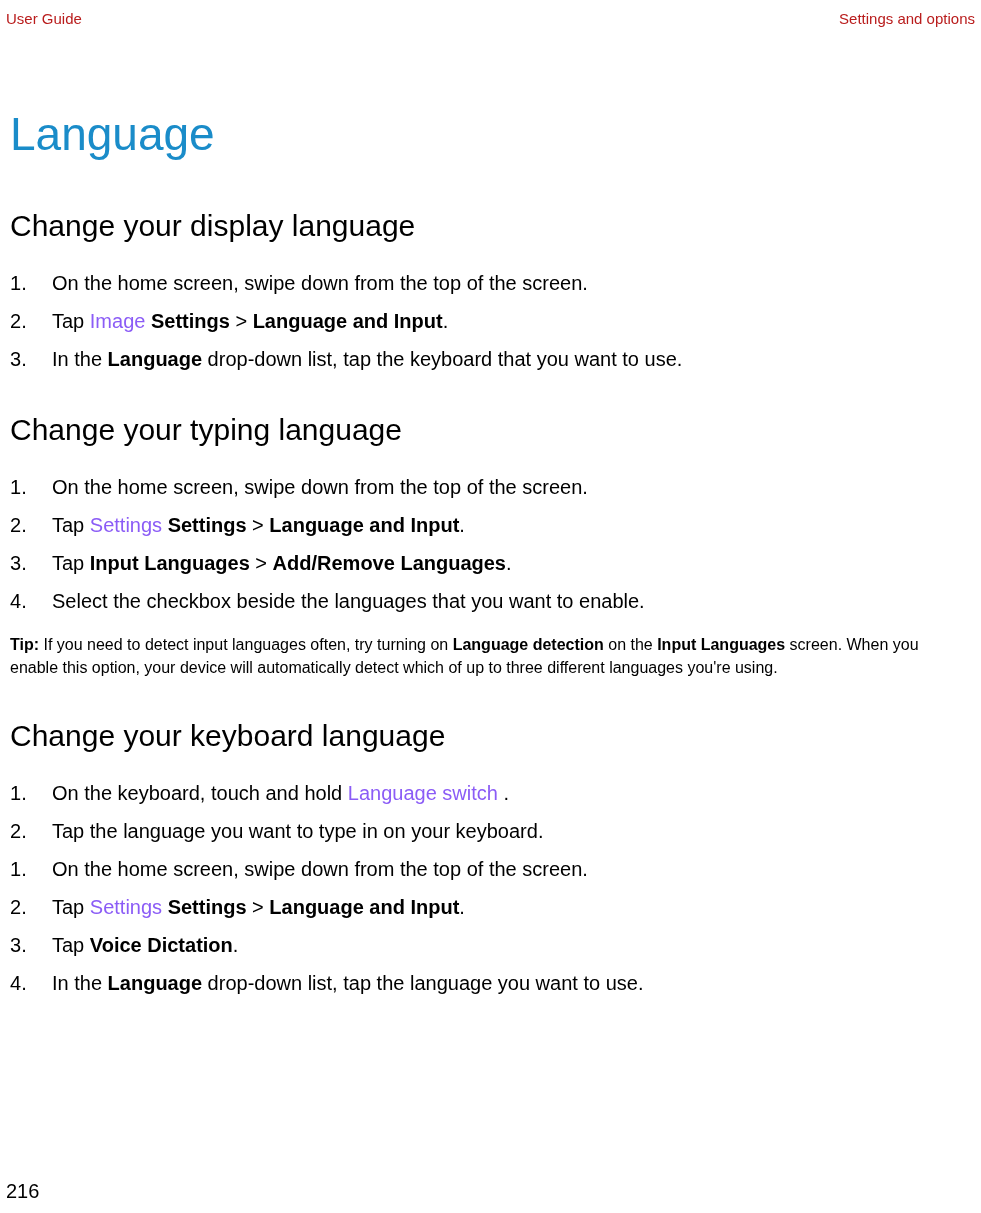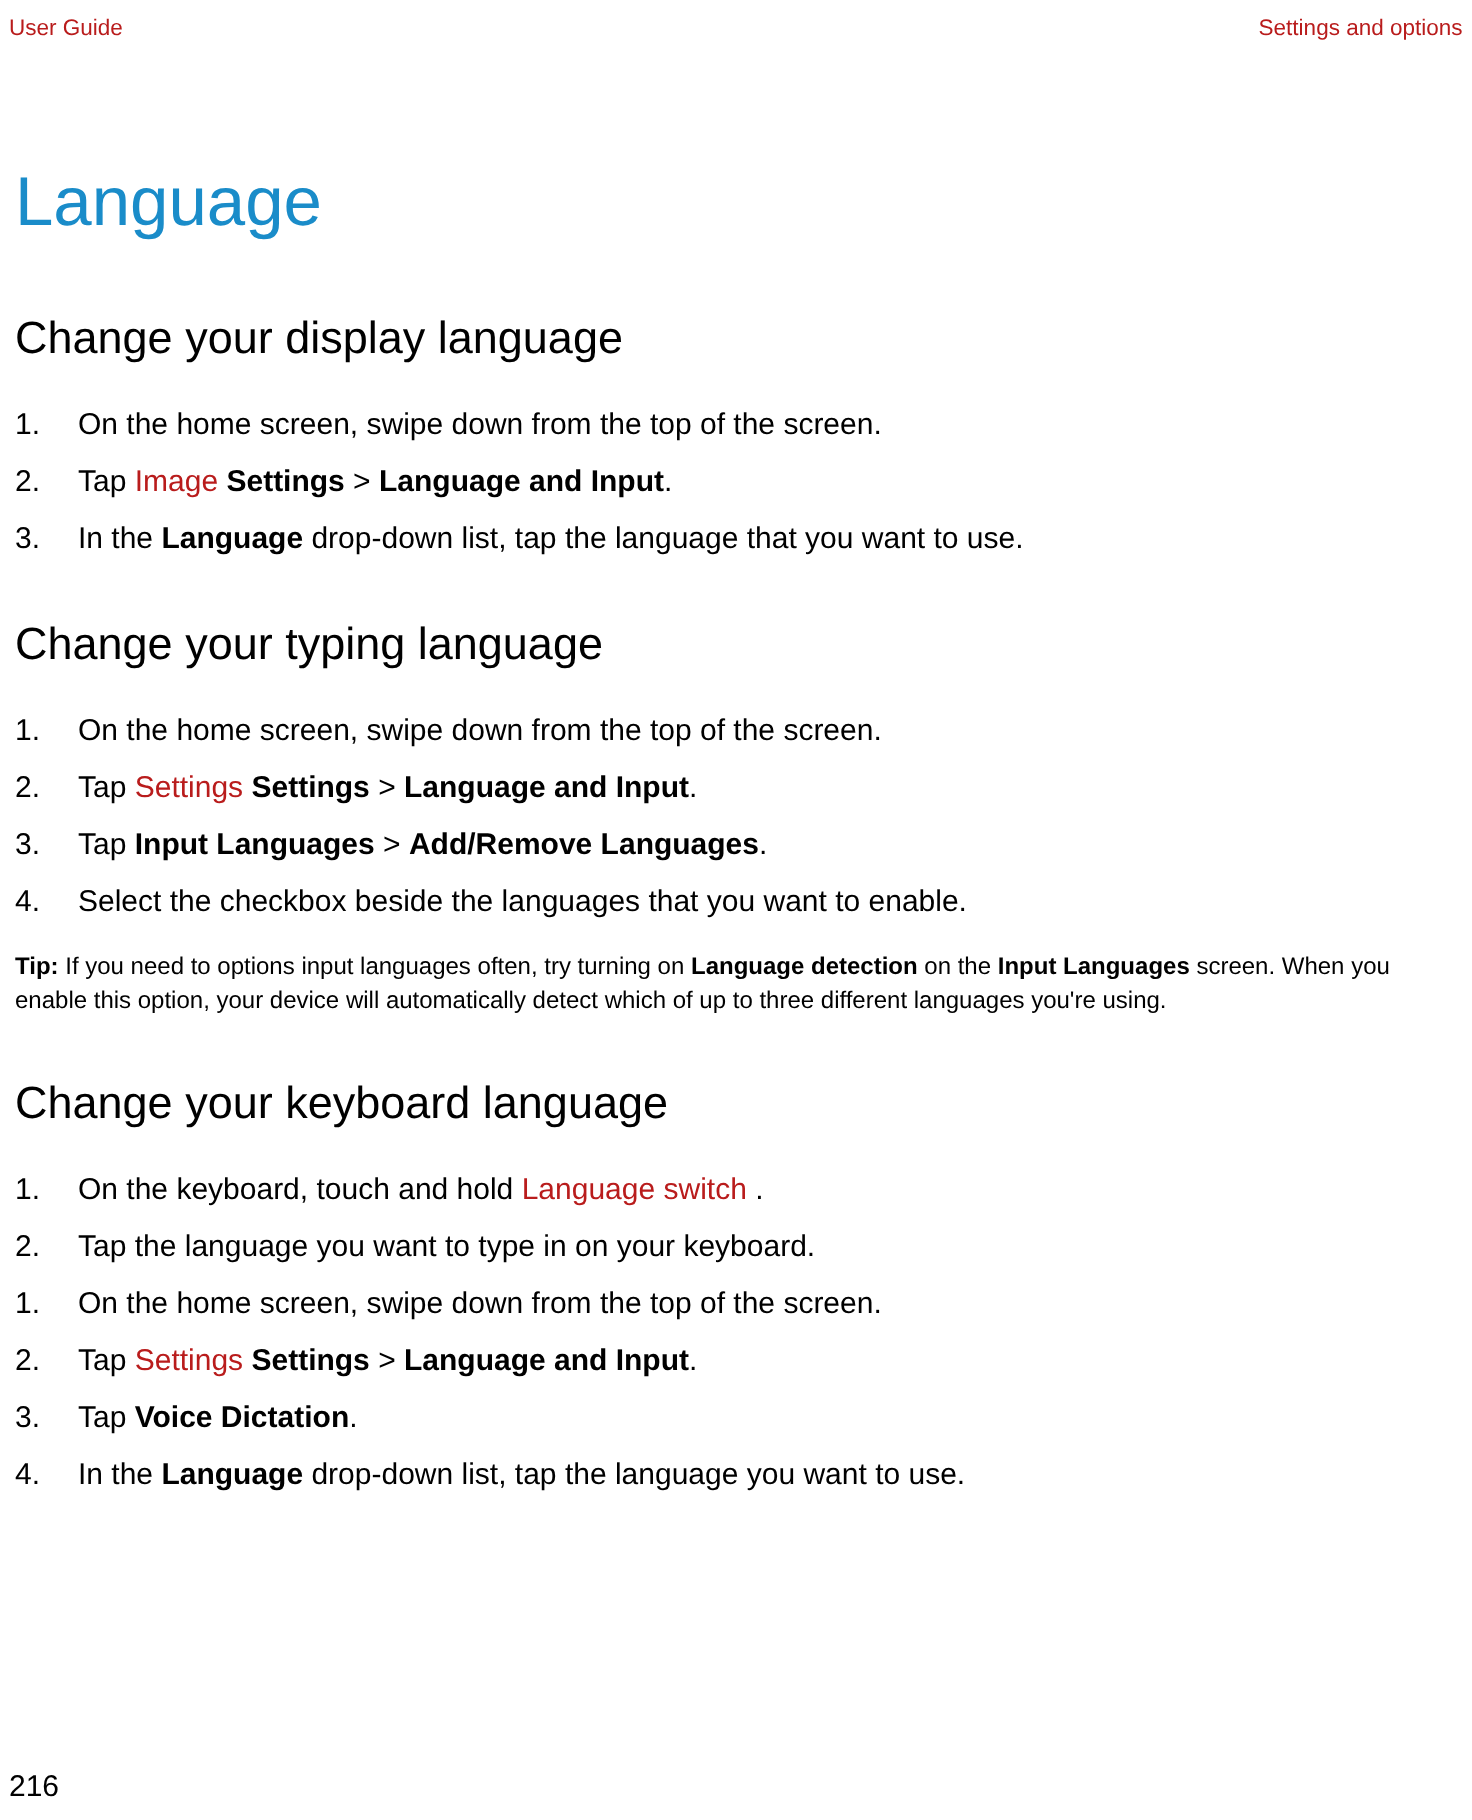--- a/index.html
+++ b/index.html
@@ -48,21 +48,21 @@
       margin-bottom: 10px;
     }
     .ordered-list > li::before {
       content: counter(item) ".";
       position: absolute;
       left: 0;
       top: 0;
     }
     .step-text { display: inline; }
     .image-token {
-      color: #b91c1c;
+      color: #8b5cf6;
       margin-top: 42px;
     }
     .bold { font-weight: bold; }
     .tip-block {
       font-size: 16px;
       line-height: 1.45;
       margin-top: 18px;
     }
     .page-number {
       position: absolute;
@@ -85,41 +85,41 @@
 
   <h2 class="section-heading">Change your display language</h2>
   <ol class="ordered-list">
     <li>
       <span class="step-text">On the home screen, swipe down from the top of the screen.</span>
     </li>
     <li>
       <span class="step-text">Tap </span><span class="image-token">Image</span><span class="step-text bold"> Settings</span><span class="step-text"> &gt; </span><span class="step-text bold">Language and Input</span><span class="step-text">.</span>
     </li>
     <li>
-      <span class="step-text">In the </span><span class="step-text bold">Language</span><span class="step-text"> drop-down list, tap the language that you want to use.</span>
+      <span class="step-text">In the </span><span class="step-text bold">Language</span><span class="step-text"> drop-down list, tap the keyboard that you want to use.</span>
     </li>
   </ol>
 
   <h2 class="section-heading">Change your typing language</h2>
   <ol class="ordered-list">
     <li>
       <span class="step-text">On the home screen, swipe down from the top of the screen.</span>
     </li>
     <li>
       <span class="step-text">Tap </span><span class="image-token">Settings</span><span class="step-text bold"> Settings</span><span class="step-text"> &gt; </span><span class="step-text bold">Language and Input</span><span class="step-text">.</span>
     </li>
     <li>
       <span class="step-text">Tap </span><span class="step-text bold">Input Languages</span><span class="step-text"> &gt; </span><span class="step-text bold">Add/Remove Languages</span><span class="step-text">.</span>
     </li>
     <li>
       <span class="step-text">Select the checkbox beside the languages that you want to enable.</span>
     </li>
   </ol>
   <p class="tip-block">
-    <span class="bold">Tip:</span><span> If you need to options input languages often, try turning on </span><span class="bold">Language detection</span><span> on the </span><span class="bold">Input Languages</span><span> screen. When you enable this option, your device will automatically detect which of up to three different languages you're using.</span>
+    <span class="bold">Tip:</span><span> If you need to detect input languages often, try turning on </span><span class="bold">Language detection</span><span> on the </span><span class="bold">Input Languages</span><span> screen. When you enable this option, your device will automatically detect which of up to three different languages you're using.</span>
   </p>
 
   <h2 class="section-heading">Change your keyboard language</h2>
   <ol class="ordered-list">
     <li>
       <span class="step-text">On the keyboard, touch and hold </span><span class="image-token">Language switch</span><span class="step-text"> .</span>
     </li>
     <li>
       <span class="step-text">Tap the language you want to type in on your keyboard.</span>
     </li>

